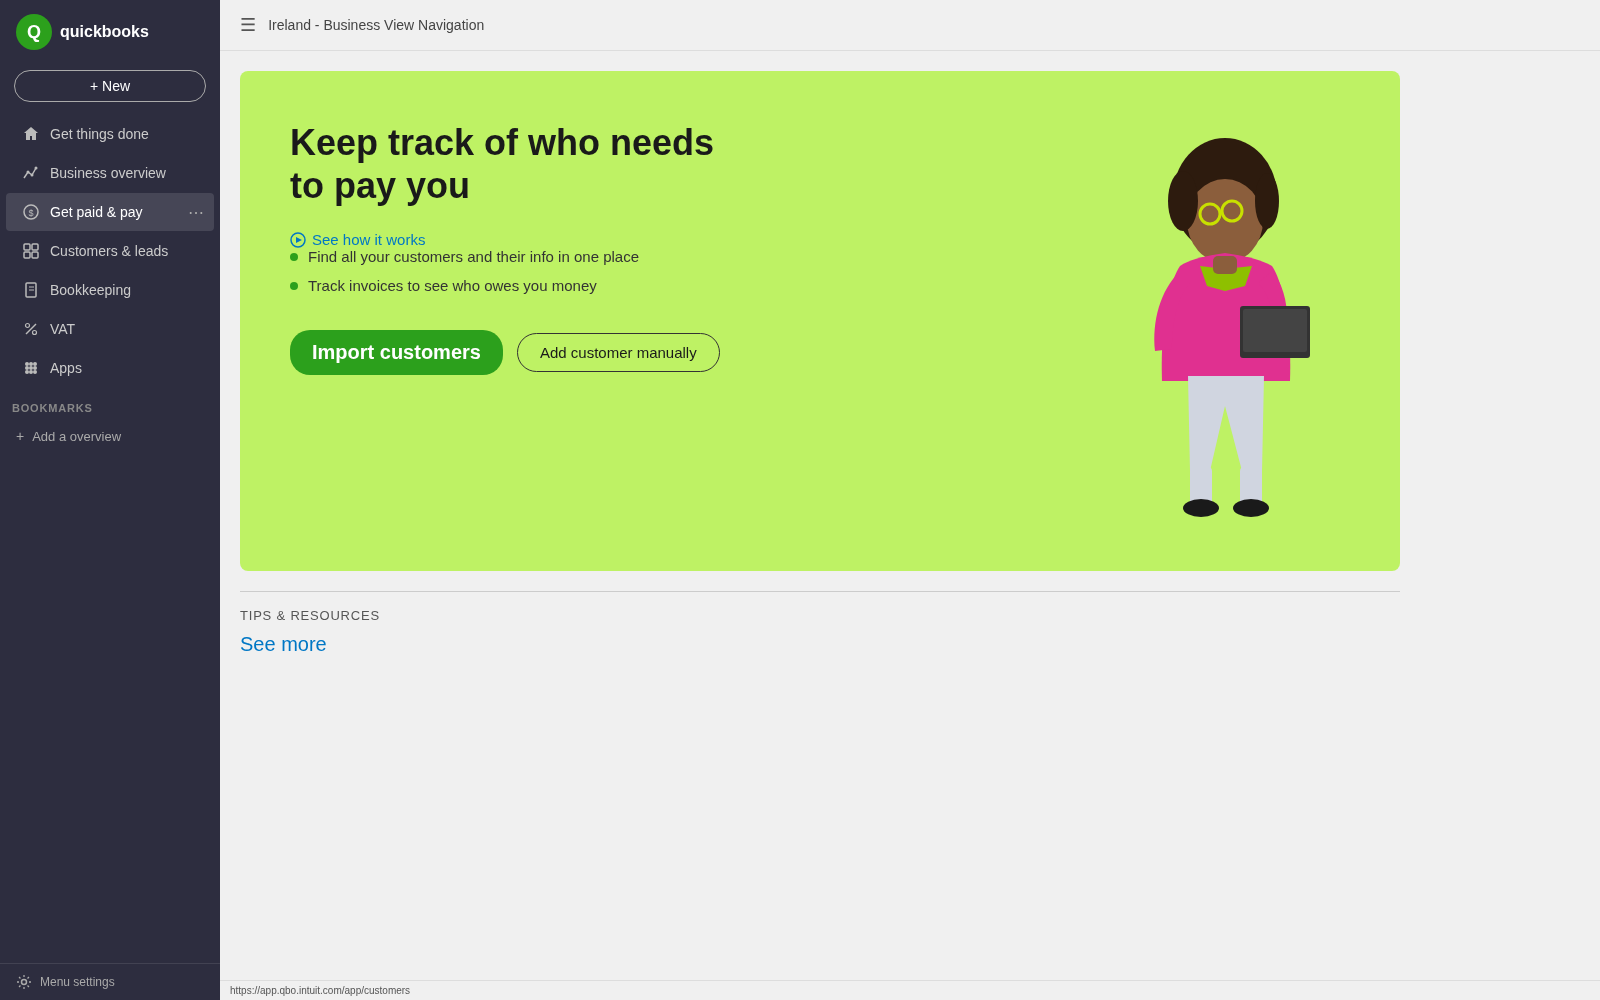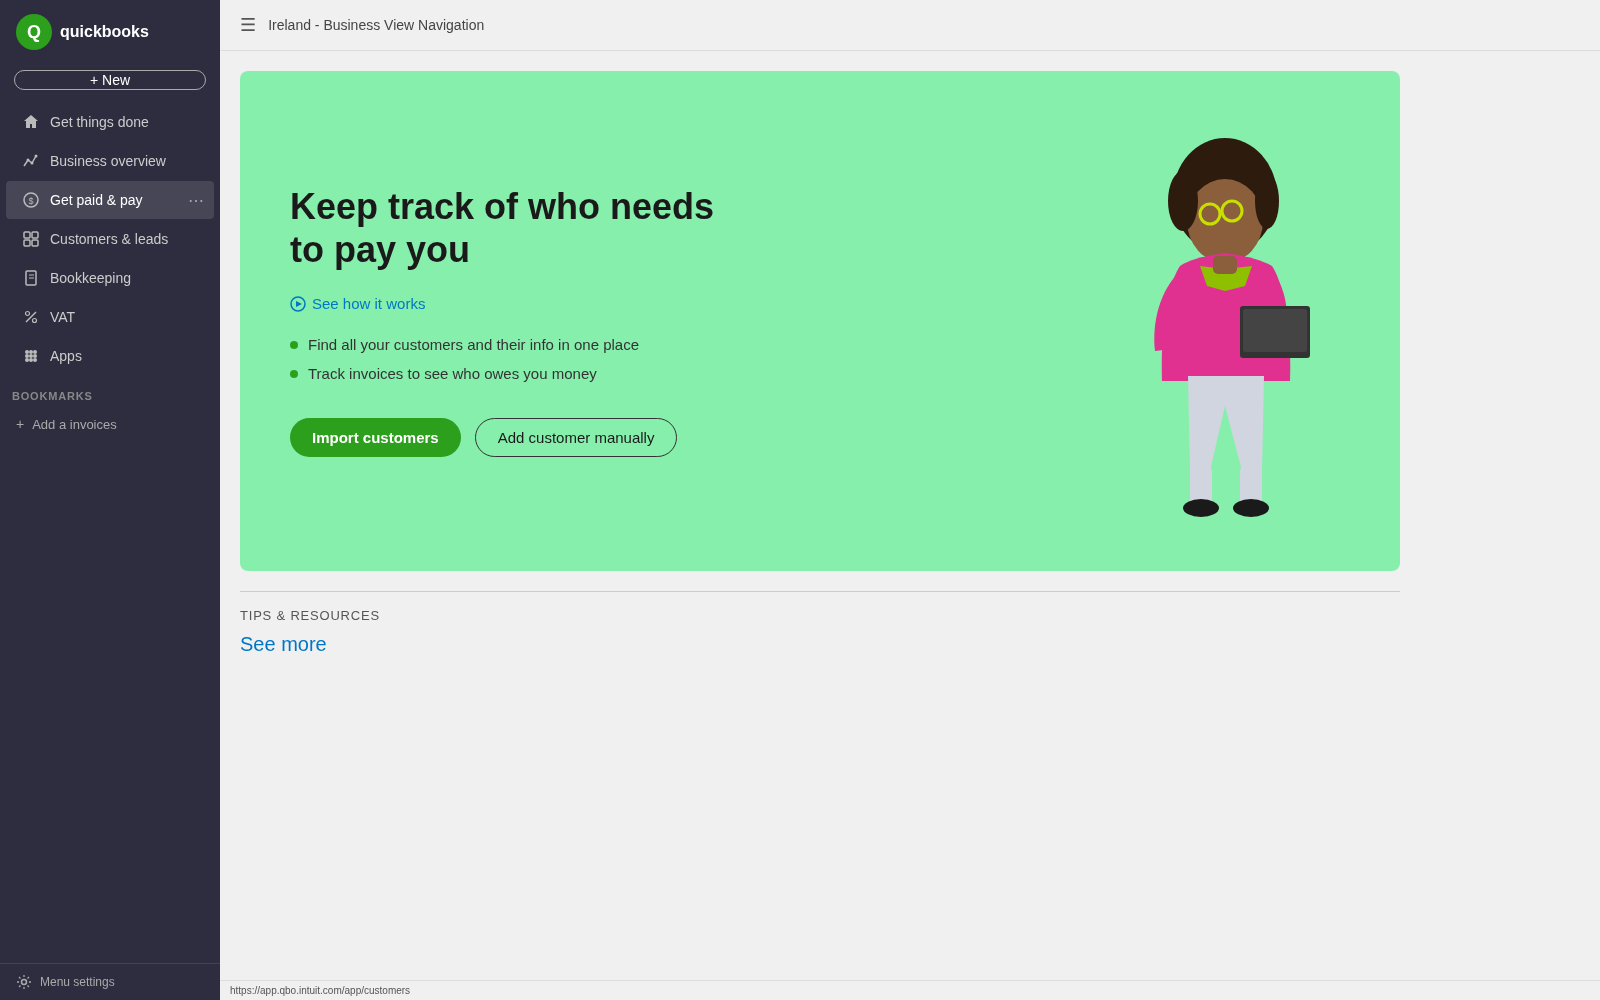--- a/index.html
+++ b/index.html
@@ -31,21 +31,21 @@
 
     .qb-logo-icon {
       width: 36px;
       height: 36px;
     }
 
     .sidebar-new-btn {
       margin: 6px 14px 12px 14px;
       border: 1.5px solid #aaa;
       border-radius: 20px;
-      padding: 1px 0;
+      padding: 7px 0;
       text-align: center;
       color: #fff;
       font-size: 14px;
       cursor: pointer;
       display: flex;
       align-items: center;
       justify-content: center;
       gap: 6px;
       background: transparent;
     }
@@ -141,25 +141,25 @@
       font-size: 14px;
       color: #444;
     }
 
     .content-area {
       padding: 20px;
       flex: 1;
     }
 
     .feature-card {
-      background: #86efac;
+      background: #bef264;
       border-radius: 8px;
       padding: 50px 50px 50px 50px;
       display: flex;
-      align-items: center;
+      align-items: flex-start;
       justify-content: space-between;
       max-width: 1160px;
       min-height: 460px;
       position: relative;
       overflow: hidden;
     }
 
     .feature-card-content {
       max-width: 580px;
     }
@@ -172,21 +172,20 @@
       margin-bottom: 24px;
     }
 
     .see-how-link {
       display: flex;
       align-items: center;
       gap: 6px;
       color: #0077c5;
       font-size: 15px;
       cursor: pointer;
-      margin-bottom: 24px;
       text-decoration: none;
     }
 
     .bullet-list {
       list-style: none;
       margin-bottom: 36px;
     }
 
     .bullet-list li {
       display: flex;
@@ -210,21 +209,21 @@
       gap: 14px;
       align-items: center;
     }
 
     .btn-primary {
       background: #2ca01c;
       color: #fff;
       border: none;
       border-radius: 20px;
       padding: 11px 22px;
-      font-size: 15px;
+      font-size: 20px;
       font-weight: 600;
       cursor: pointer;
     }
 
     .btn-secondary {
       background: transparent;
       color: #1a1a1a;
       border: 1.5px solid #333;
       border-radius: 20px;
       padding: 10px 22px;
@@ -382,21 +381,21 @@
         </svg>
       </span>
       <span>Apps</span>
     </div>
 
   </div>
 
   <div class="sidebar-section-label">BOOKMARKS</div>
   <div class="sidebar-bookmark-item">
     <span style="font-size:14px; color:#aaa;">+</span>
-    <span>Add a invoices</span>
+    <span>Add a overview</span>
   </div>
 
   <div class="sidebar-footer">
     <span>
       <svg width="16" height="16" viewBox="0 0 16 16" fill="none">
         <circle cx="8" cy="8" r="2.5" stroke="#aaa" stroke-width="1.5"></circle>
         <path d="M8 1v2M8 13v2M1 8h2M13 8h2M3.05 3.05l1.41 1.41M11.54 11.54l1.41 1.41M3.05 12.95l1.41-1.41M11.54 4.46l1.41-1.41" stroke="#aaa" stroke-width="1.3"></path>
       </svg>
     </span>
     <span>Menu settings</span>

